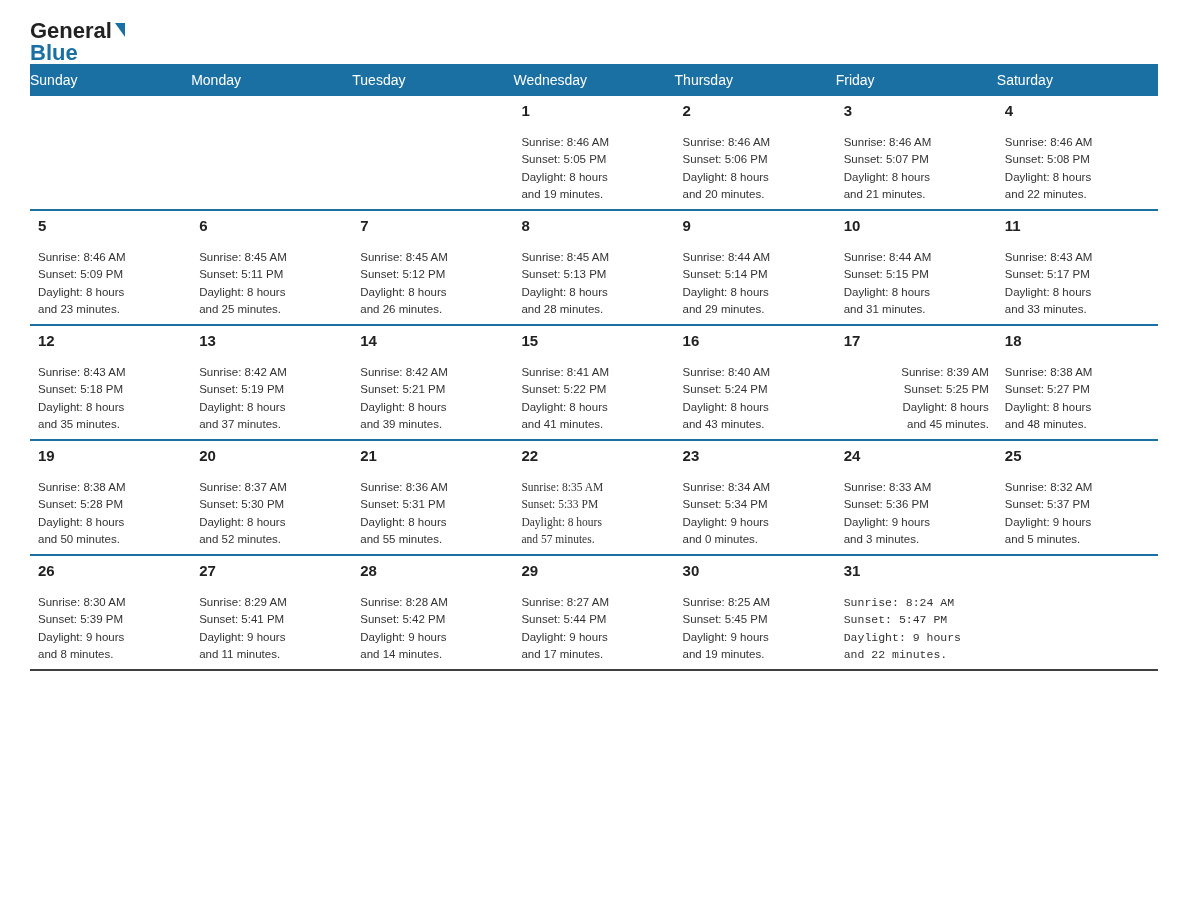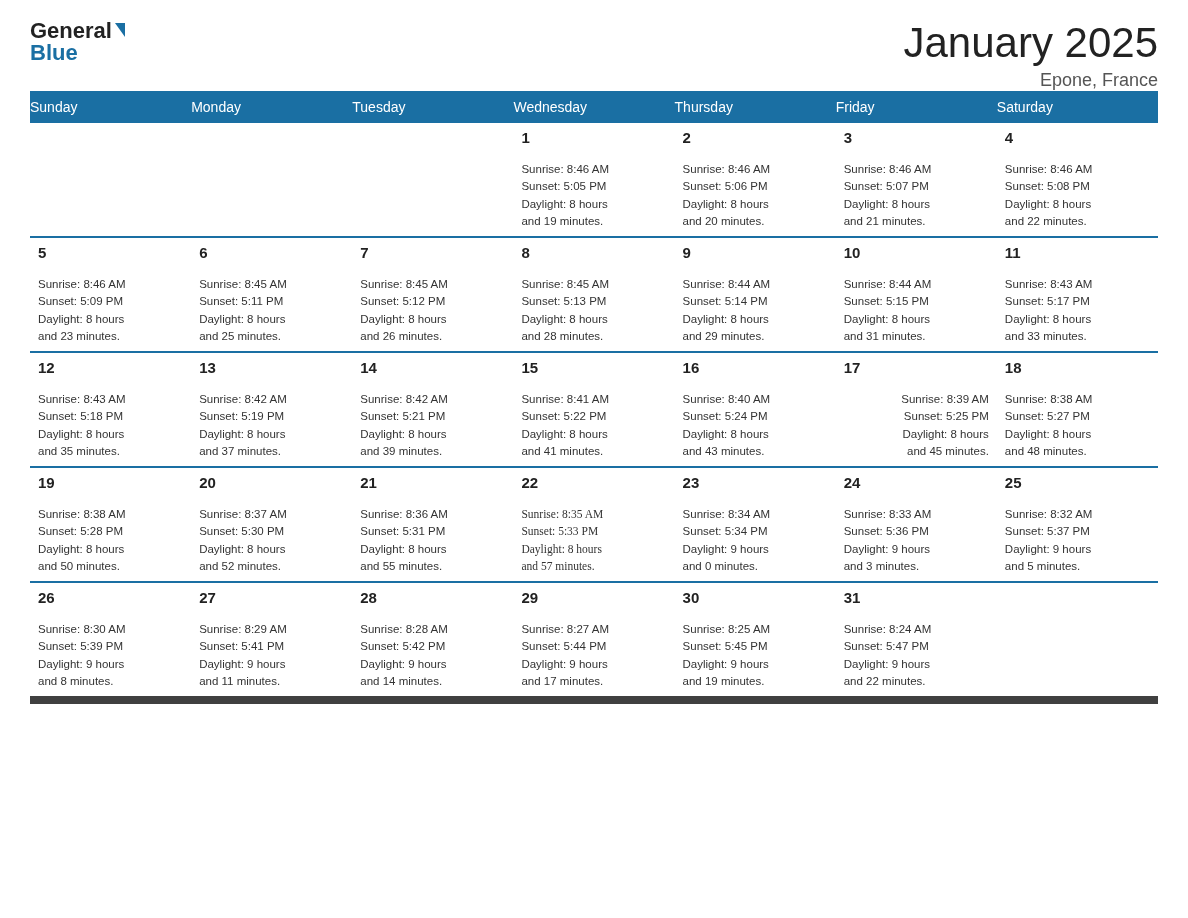--- a/index.html
+++ b/index.html
@@ -70,21 +70,21 @@
       font-weight: normal;
     }
     td {
       vertical-align: top;
       padding: 6px 8px;
       border-bottom: 2px solid #1a6fa3;
       width: 14.28%;
       height: 95px;
     }
     tr:last-child td {
-      border-bottom: 8px solid #404040;
+      border-bottom: 2px solid #404040;
     }
     .day-num {
       font-size: 15px;
       font-weight: bold;
       color: #222;
       margin-bottom: 3px;
       display: block;
     }
     .day-info {
       font-size: 11.5px;
@@ -99,24 +99,20 @@
 </head>
 <body>
 
 <div class="header">
   <div class="logo">
     <div style="display:flex;align-items:center;">
       <span class="logo-general">General</span>
       <div class="logo-triangle"></div>
     </div>
     <span class="logo-blue">Blue</span>
-  </div>
-  <div class="title-area">
-    <div class="cal-title">January 2025</div>
-    <div class="cal-subtitle">Epone, France</div>
   </div>
 </div>
 
 <table>
   <thead>
     <tr>
     <th>Sunday</th>
         <th>Monday</th>
         <th>Tuesday</th>
         <th>Wednesday</th>
@@ -343,21 +339,21 @@
         </td>
         <td>
           <span class="day-num">30</span>
           <div class="day-info" style="white-space: pre-line;">Sunrise: 8:25 AM
 Sunset: 5:45 PM
 Daylight: 9 hours
 and 19 minutes.</div>
         </td>
         <td>
           <span class="day-num">31</span>
-          <div class="day-info" style="white-space: pre-line;">Sunrise: 8:24 AM
+          <div class="day-info" style="white-space: pre-line; font-family: Liberation Mono, monospace;">Sunrise: 8:24 AM
 Sunset: 5:47 PM
 Daylight: 9 hours
 and 22 minutes.</div>
         </td>
         <td class="empty-cell"></td>
       </tr>
     </tbody>
 </table>
 
 </body></html>

